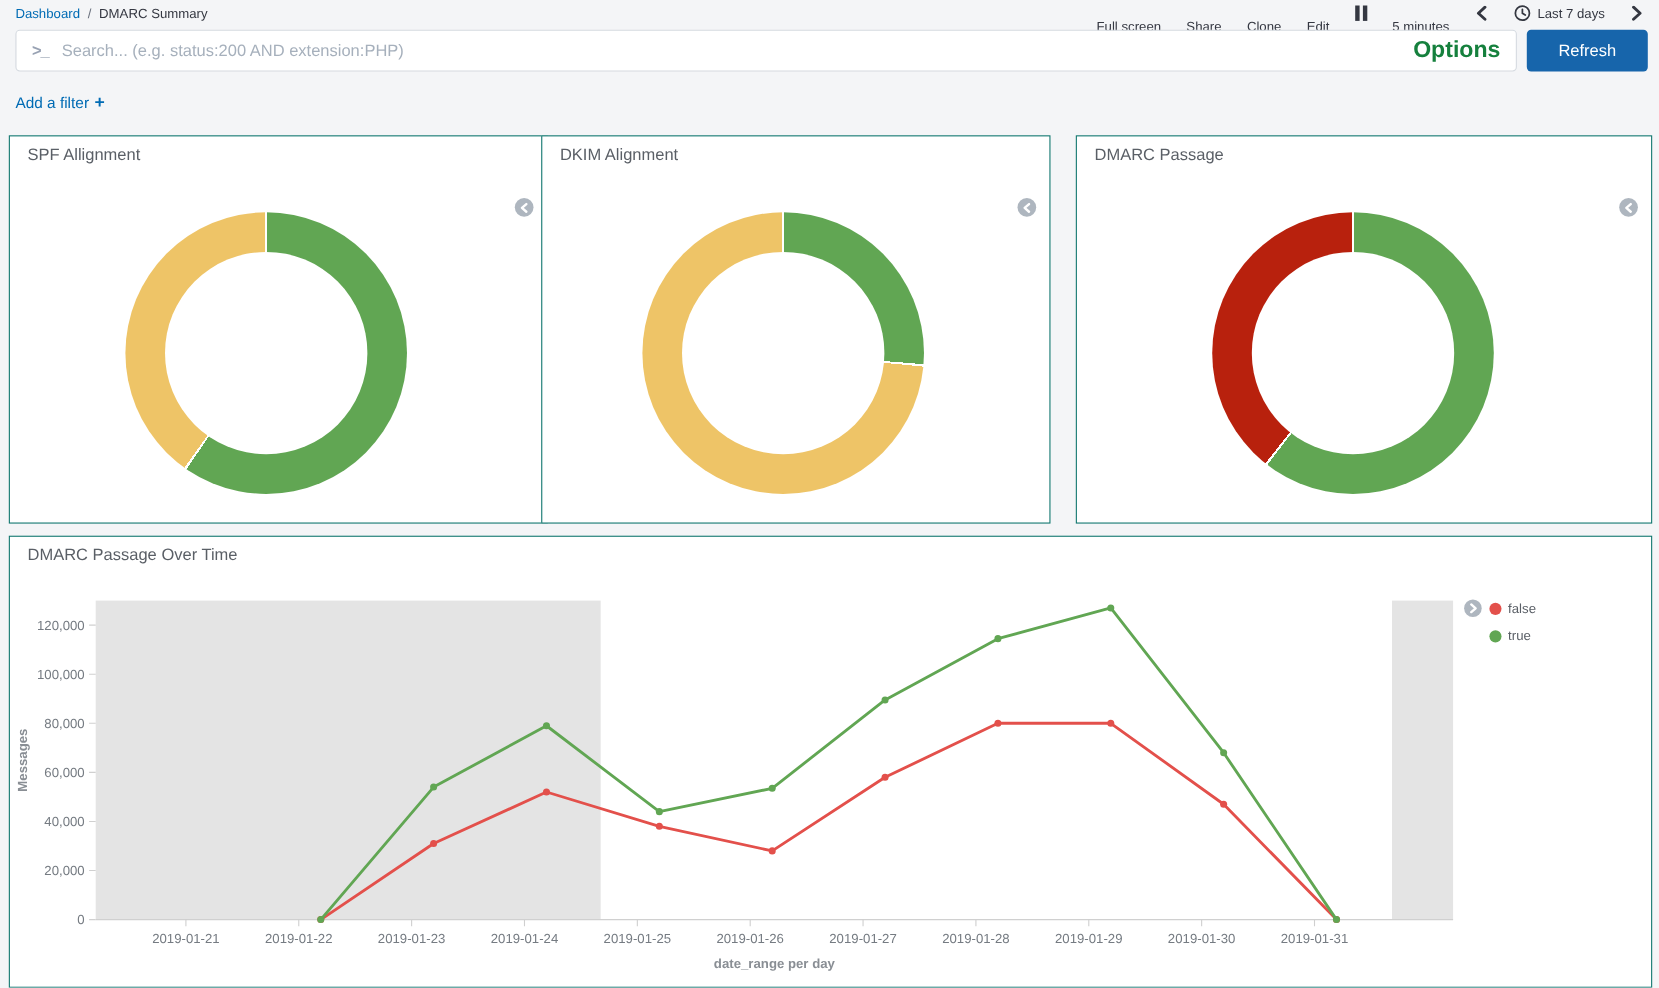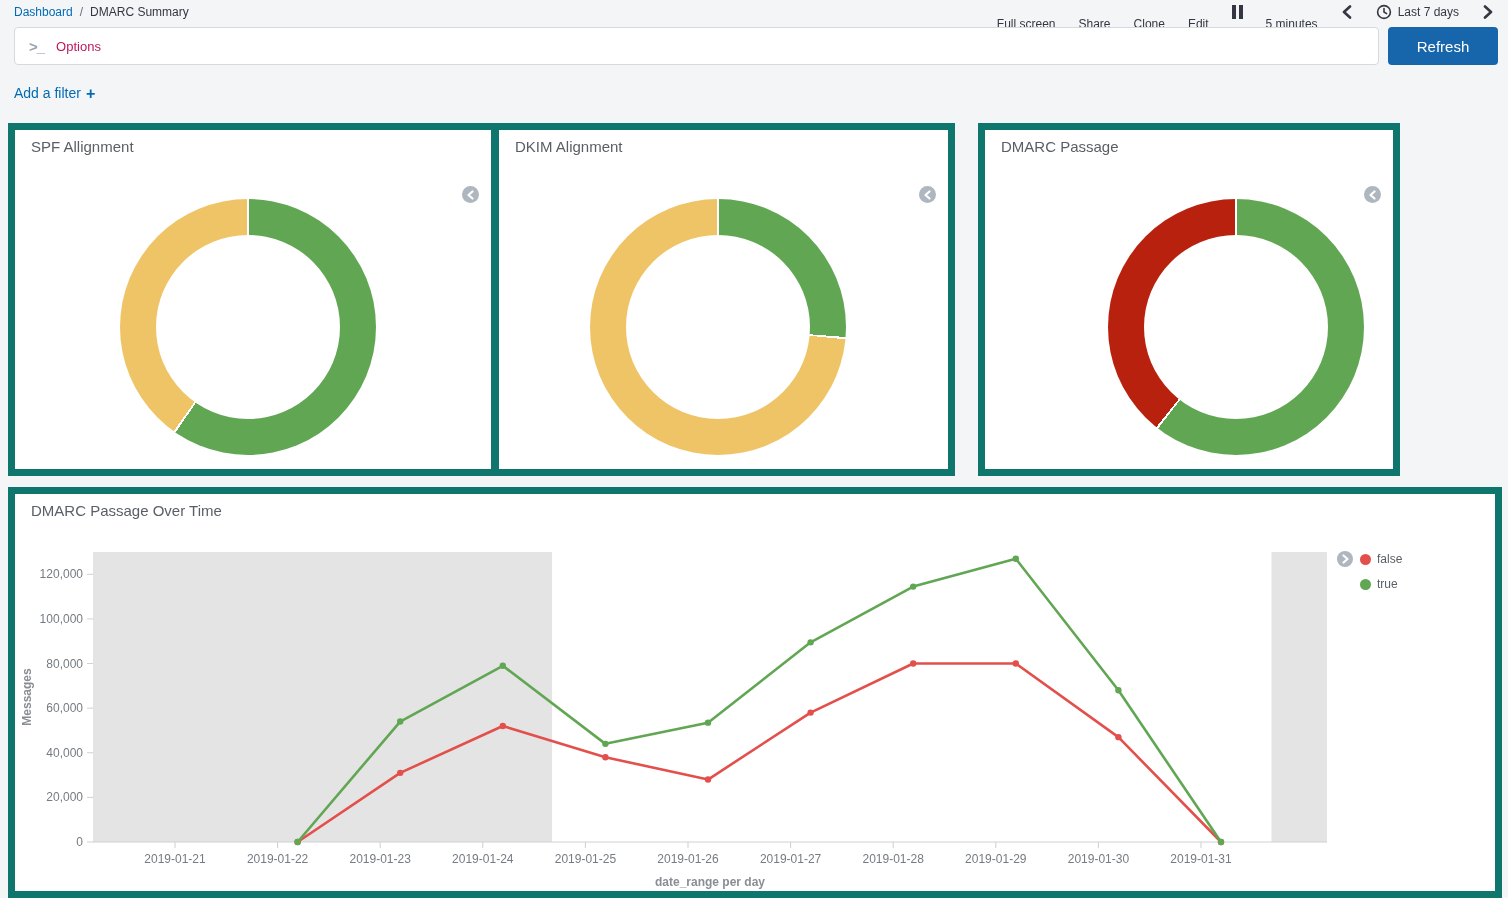--- a/index.html
+++ b/index.html
@@ -33,32 +33,32 @@
   .search-box {
     flex:1; background:#fff; border:1px solid #D5DAE0; border-radius:4px;
     display:flex; align-items:center; padding:0 14px; gap:12px;
   }
   .prompt { color:#98A2B3; font-weight:bold; font-size:15px; letter-spacing:-1px; }
   .search-box input {
     flex:1; border:none; outline:none; font-size:15px;
     font-family:"Liberation Sans", sans-serif; color:#343741; background:transparent;
   }
   .search-box input::placeholder { color:#A6B0BC; }
-  .options-link { color:#be185d; font-size:13px; cursor:pointer; white-space:nowrap; }
+  .options-link { color:#15803d; font-size:21px; cursor:pointer; white-space:nowrap;font-weight:bold; }
   .refresh-btn {
     width:110px; background:#1765AB; color:#fff; border:none; border-radius:4px;
     font-size:15px; font-family:"Liberation Sans", sans-serif; cursor:pointer;
   }
   
   .filter-row { position:absolute; left:14px; top:85px; font-size:14px;
     color:#006BB4; display:flex; align-items:flex-start; gap:5px; cursor:pointer; }
   .plus { font-weight:bold; font-size:16px; }
   
   .panel {
-    position:absolute; background:#fff; border:7px solid #0f766e;
+    position:absolute; background:#fff; border:1px solid #0f766e;
   }
   .panel-title {
     position:absolute; left:16px; top:8px; font-size:15px; font-weight:normal;
     color:#5A5F66;
   }
   .collapse-btn {
     position:absolute; right:12px; top:56px; width:17px; height:17px; border-radius:50%;
     background:#AEB6BF; display:flex; align-items:center; justify-content:center; cursor:pointer;
   }
   .donut { position:absolute; width:256px; height:256px; border-radius:50%; }
@@ -115,20 +115,21 @@
       <svg width="12" height="14" viewBox="0 0 12 14">
         <polyline points="3,1.5 9,7 3,12.5" fill="none" stroke="#343741" stroke-width="2.6" stroke-linecap="round" stroke-linejoin="round"></polyline>
       </svg>
     </span>
   </div>
 </div>
 
 <div class="search-row">
   <div class="search-box">
     <span class="prompt">&gt;_</span>
+    <input type="text" placeholder="Search... (e.g. status:200 AND extension:PHP)" style="">
     <span class="options-link">Options</span>
   </div>
   <button class="refresh-btn">Refresh</button>
 </div>
 
 <div class="filter-row">
   <span>Add a filter</span>
   <span class="plus">+</span>
 </div>
 
@@ -145,21 +146,21 @@
 <div class="panel" style="left:492px; top:123px; width:463px; height:353px;">
   <h2 class="panel-title">DKIM Alignment</h2>
   <span class="collapse-btn">
     <svg width="9" height="10" viewBox="0 0 9 10">
       <polyline points="6.5,1.5 2.5,5 6.5,8.5" fill="none" stroke="#ffffff" stroke-width="2.2" stroke-linecap="round" stroke-linejoin="round"></polyline>
     </svg>
   </span>
   <div class="donut" style="left: 91px; top: 69px; background: conic-gradient(rgb(255, 255, 255) 0deg, rgb(255, 255, 255) 0.5deg, rgb(97, 166, 83) 0.5deg, rgb(97, 166, 83) 94.5deg, rgb(255, 255, 255) 94.5deg, rgb(255, 255, 255) 95.5deg, rgb(238, 196, 103) 95.5deg, rgb(238, 196, 103) 359.5deg, rgb(255, 255, 255) 359.5deg, rgb(255, 255, 255) 360deg);"></div>
 </div>
 
-<div class="panel" style="left:978px; top:123px; width:422px; height:353px;">
+<div class="panel" style="left:978px; top:123px; width:524px; height:353px;">
   <h2 class="panel-title">DMARC Passage</h2>
   <span class="collapse-btn">
     <svg width="9" height="10" viewBox="0 0 9 10">
       <polyline points="6.5,1.5 2.5,5 6.5,8.5" fill="none" stroke="#ffffff" stroke-width="2.2" stroke-linecap="round" stroke-linejoin="round"></polyline>
     </svg>
   </span>
   <div class="donut" style="left: 123px; top: 69px; background: conic-gradient(rgb(255, 255, 255) 0deg, rgb(255, 255, 255) 0.5deg, rgb(97, 166, 83) 0.5deg, rgb(97, 166, 83) 217.5deg, rgb(255, 255, 255) 217.5deg, rgb(255, 255, 255) 218.5deg, rgb(184, 33, 13) 218.5deg, rgb(184, 33, 13) 359.5deg, rgb(255, 255, 255) 359.5deg, rgb(255, 255, 255) 360deg);"></div>
 </div>
 
 <div class="panel" style="left:8px; top:487px; width:1494px; height:411px;padding-left:24px;">

